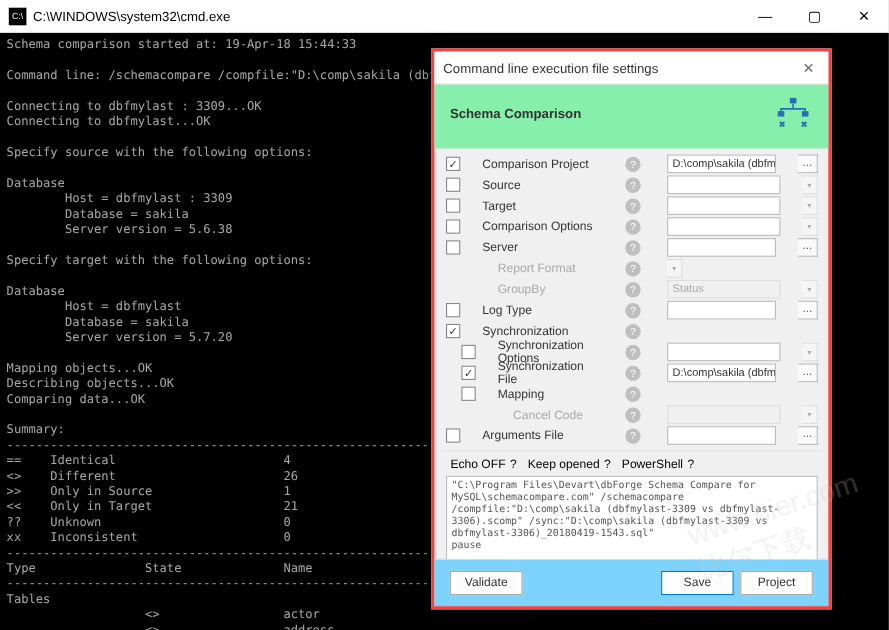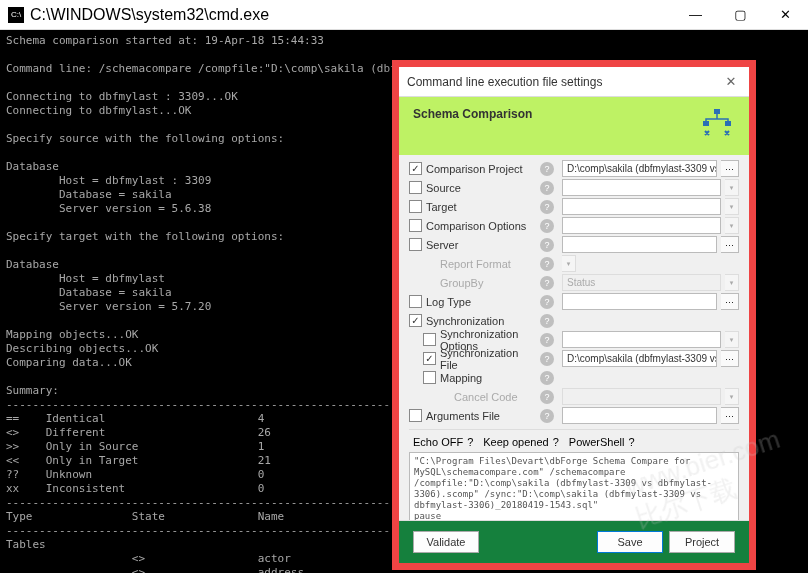--- a/index.html
+++ b/index.html
@@ -1,46 +1,46 @@
 <!DOCTYPE html>
 <html><head>
 <meta charset="utf-8">
 <style>
 *{box-sizing:border-box;margin:0;padding:0}
 body{font-family:"Segoe UI",Tahoma,sans-serif;font-size:11px;background:#fff;overflow:hidden;width:808px;height:573px}
 .titlebar{height:30px;background:#fff;border-bottom:1px solid #ddd;display:flex;align-items:center;padding-left:8px}
 .titlebar .ticon{width:16px;height:16px;background:#000;margin-right:6px;display:flex;align-items:center;justify-content:center;color:#fff;font-size:8px}
-.titlebar .title{flex:1;font-size:16px;color:#000}
+.titlebar .title{flex:1;font-size:12px;color:#000}
 .winbtn{width:45px;height:29px;display:flex;align-items:center;justify-content:center;font-size:13px;color:#000}
 .console{position:absolute;top:30px;left:0;width:808px;height:543px;background:#000;color:#a8a8a8;font-family:Consolas,monospace;font-size:11px;line-height:14px;padding:4px 6px;white-space:pre;overflow:hidden}
-.dialog{position:absolute;top:60px;left:392px;width:364px;height:510px;background:#f0f0f0;border:7px solid #ef4444;box-shadow:0 4px 20px rgba(0,0,0,.4);display:flex;flex-direction:column}
+.dialog{position:absolute;top:44px;left:392px;width:364px;height:510px;background:#f0f0f0;border:3px solid #ef4444;box-shadow:0 4px 20px rgba(0,0,0,.4);display:flex;flex-direction:column}
 .dlg-hdr{height:30px;display:flex;align-items:center;padding:0 8px;border-bottom:1px solid #ddd;background:#fff}
 .dlg-hdr .dtitle{flex:1;font-size:12px;color:#333}
 .dlg-hdr .x{width:20px;text-align:center;font-size:13px;color:#666}
-.hero{padding:10px 14px 12px;display:flex;align-items:flex-start;gap:8px;background:#bef264}
+.hero{padding:10px 14px 12px;display:flex;align-items:center;gap:8px;background:#86efac}
 .hero .txt{flex:1}
 .hero h3{font-size:12px;font-weight:700;color:#333;margin-bottom:4px}
 .hero p{font-size:11px;color:#666}
 .hero .hicon{width:36px;height:36px;color:#2a6fb5;font-size:28px;text-align:center}
 .form{flex:1;padding:4px 10px 6px;overflow:auto}
-.row{display:flex;align-items:center;height:19px;gap:4px}
+.row{display:flex;align-items:center;height:19px;gap:20px}
 .row .cb{width:13px;height:13px;border:1px solid #888;background:#fff;display:flex;align-items:center;justify-content:center;font-size:10px;color:#333}
 .row .cb.indent{margin-left:14px}
 .row .cb.checked::after{content:"✓"}
 .row .lbl{width:110px;font-size:11px;color:#333}
 .row .lbl.dis{color:#aaa}
 .row .q{width:14px;height:14px;border-radius:50%;background:#bfbfbf;color:#fff;font-size:9px;display:flex;align-items:center;justify-content:center;margin-right:4px}
 .row .fld{flex:1;height:17px;border:1px solid #bbb;background:#fff;font-size:10px;padding:0 4px;color:#333;display:flex;align-items:center;overflow:hidden;white-space:nowrap}
 .row .fld.dis{background:#f0f0f0;color:#aaa;border-color:#ddd}
 .row .dots{width:18px;height:17px;border:1px solid #bbb;border-left:none;background:#fafafa;display:flex;align-items:center;justify-content:center;font-size:9px}
 .row .dd{width:14px;height:17px;border:1px solid #ddd;border-left:none;background:#f5f5f5;display:flex;align-items:center;justify-content:center;font-size:7px;color:#aaa}
 .inline-row{display:flex;align-items:flex-end;gap:6px;padding:6px 0 4px;border-top:1px solid #ddd;margin-top:4px}
 .inline-row .grp{display:flex;align-items:center;gap:4px}
 .textarea{width:100%;height:78px;border:1px solid #bbb;background:#fff;font-family:Consolas,monospace;font-size:9px;color:#555;padding:3px 4px;line-height:11px;white-space:pre-wrap;overflow:hidden}
-.ftr{padding:10px 14px;border-top:1px solid #ddd;display:flex;align-items:center;background:#15803d}
+.ftr{padding:10px 14px;border-top:1px solid #ddd;display:flex;align-items:center;background:#7dd3fc}
 .btn{min-width:66px;height:22px;border:1px solid #aaa;background:#fdfdfd;font-size:11px;display:flex;align-items:center;justify-content:center;color:#333}
 .btn.primary{border-color:#0078d7}
 .wm{position:absolute;right:20px;bottom:60px;color:rgba(200,200,200,.25);font-size:26px;transform:rotate(-18deg);pointer-events:none;font-family:Arial}
 </style>
 </head>
 <body>
 
 <div class="titlebar">
   <div class="ticon">C:\</div>
   <div class="title">C:\WINDOWS\system32\cmd.exe</div>

